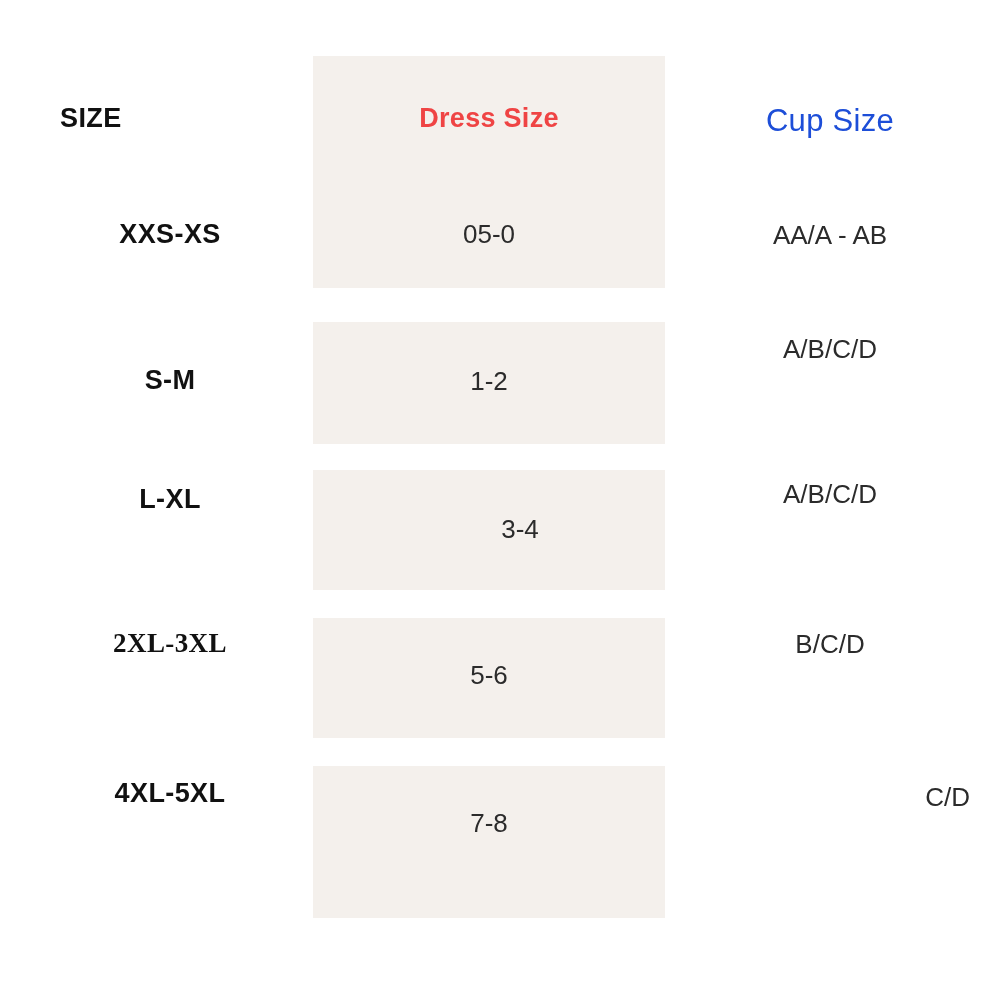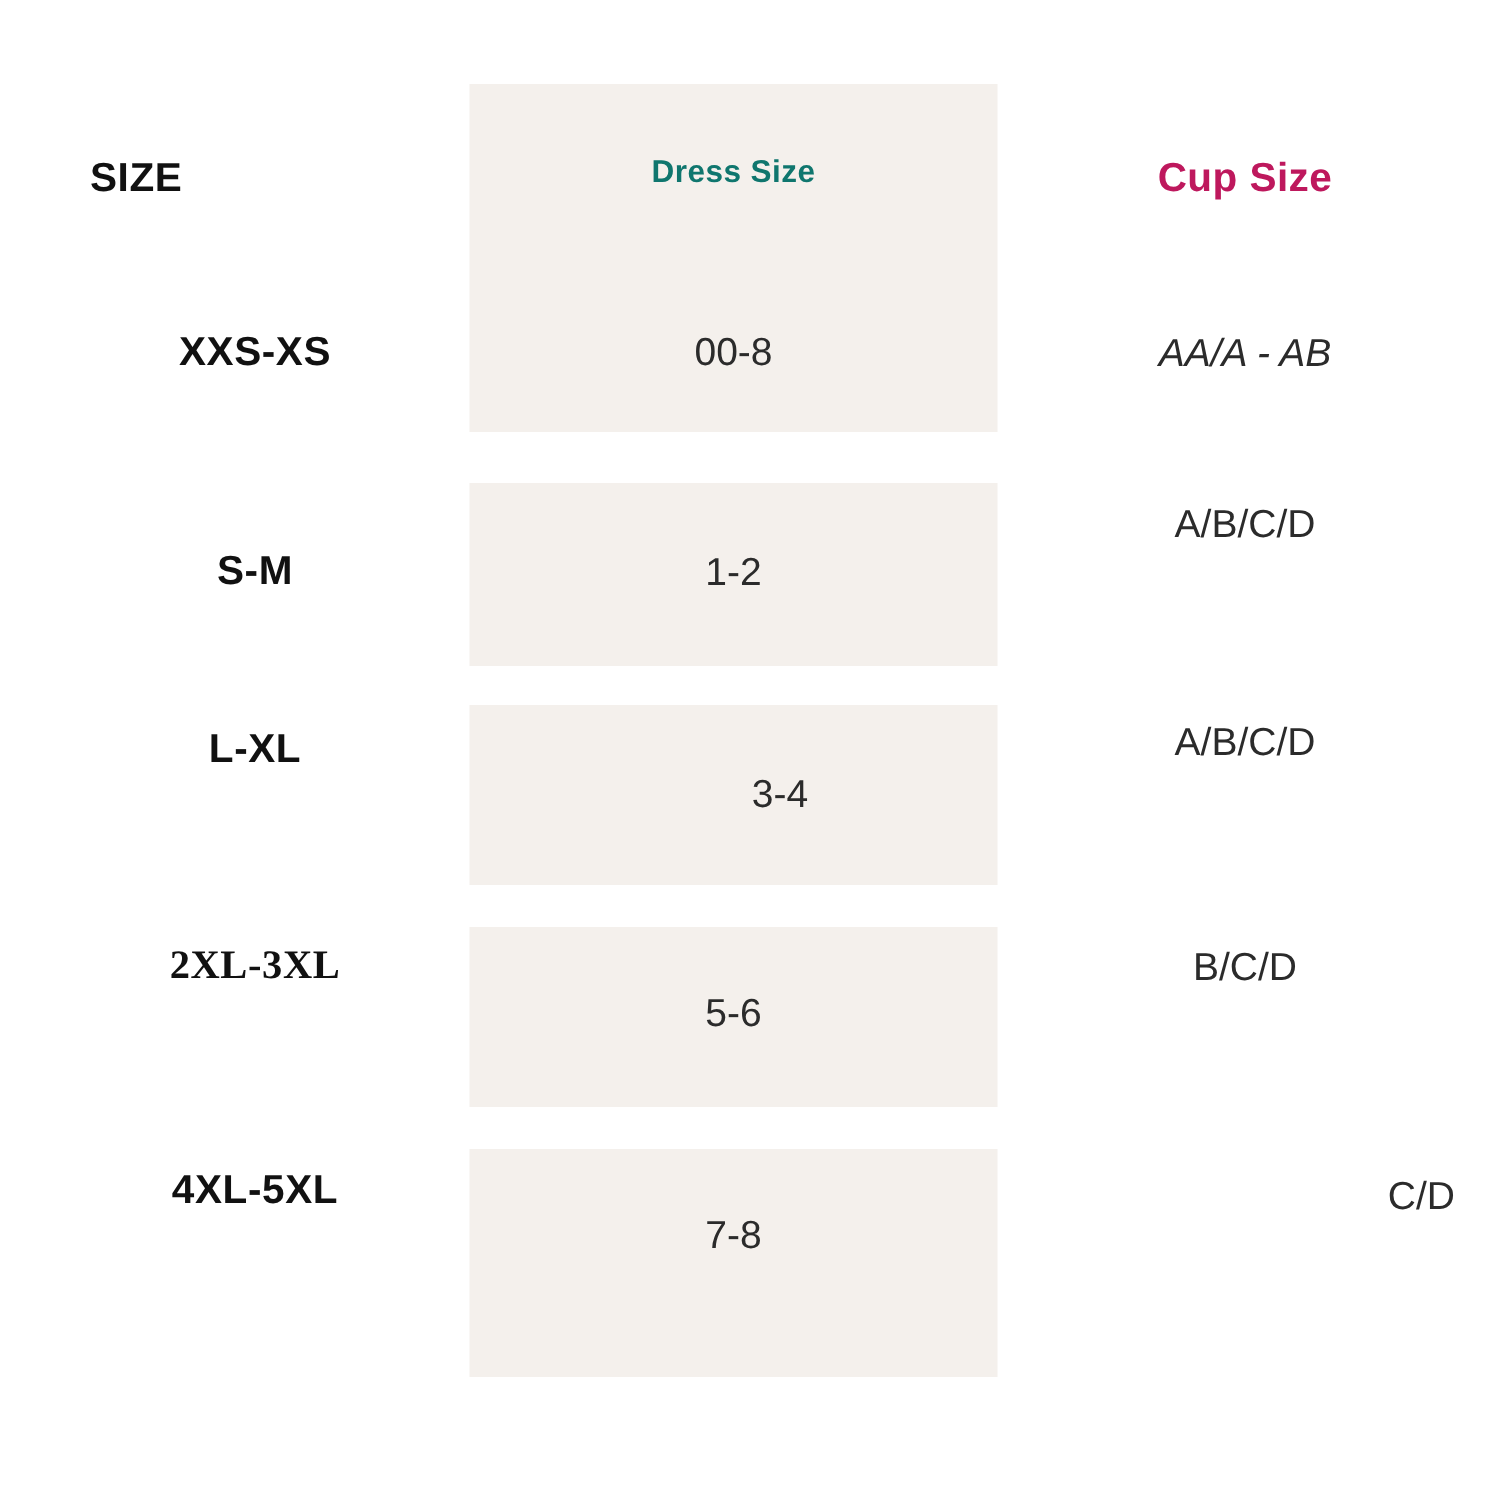--- a/index.html
+++ b/index.html
@@ -58,46 +58,46 @@
   
   .col-dress {
     left: 313px;
     width: 352px;
     text-align: center;
     font-size: 26px;
     color: #2b2b2b;
   }
   .col-dress.head {
     font-weight: bold;
-    font-size: 21px;
-    color: #0f766e;
+    font-size: 27px;
+    color: #ef4444;
     letter-spacing: 0.3px;
   }
 
   
   .col-cup {
     left: 690px;
     width: 280px;
     text-align: center;
     font-size: 26px;
     color: #2b2b2b;
   }
   .col-cup.head {
-    font-weight: bold;
-    font-size: 27px;
-    color: #be185d;
+    font-weight: normal;
+    font-size: 31px;
+    color: #1d4ed8;
     letter-spacing: 0.3px;
   }
 
   
   .r-head  { top: 103px; }
 
   .r0-size { top: 219px; }
   .r0-dress{ top: 219px; }
-  .r0-cup  { top: 220px; font-style: italic; }
+  .r0-cup  { top: 220px; }
 
   .r1-size { top: 365px; }
   .r1-dress{ top: 366px; }
   .r1-cup  { top: 334px; }
 
   .r2-size { top: 484px; }
   .r2-dress{ top: 514px; padding-left: 31px; }
   .r2-cup  { top: 479px; }
 
   .r3-size { top: 628px; font-family: Liberation Serif, serif; }
@@ -117,21 +117,21 @@
   <div class="band band-1"></div>
   <div class="band band-2"></div>
   <div class="band band-3"></div>
   <div class="band band-4"></div>
 
   <div class="cell col-size head r-head">SIZE</div>
   <div class="cell col-dress head r-head">Dress Size</div>
   <div class="cell col-cup head r-head">Cup Size</div>
 
   <div class="cell col-size r0-size">XXS-XS</div>
-  <div class="cell col-dress r0-dress">00-8</div>
+  <div class="cell col-dress r0-dress">05-0</div>
   <div class="cell col-cup r0-cup">AA/A - AB</div>
 
   <div class="cell col-size r1-size">S-M</div>
   <div class="cell col-dress r1-dress">1-2</div>
   <div class="cell col-cup r1-cup">A/B/C/D</div>
 
   <div class="cell col-size r2-size">L-XL</div>
   <div class="cell col-dress r2-dress">3-4</div>
   <div class="cell col-cup r2-cup">A/B/C/D</div>
 

